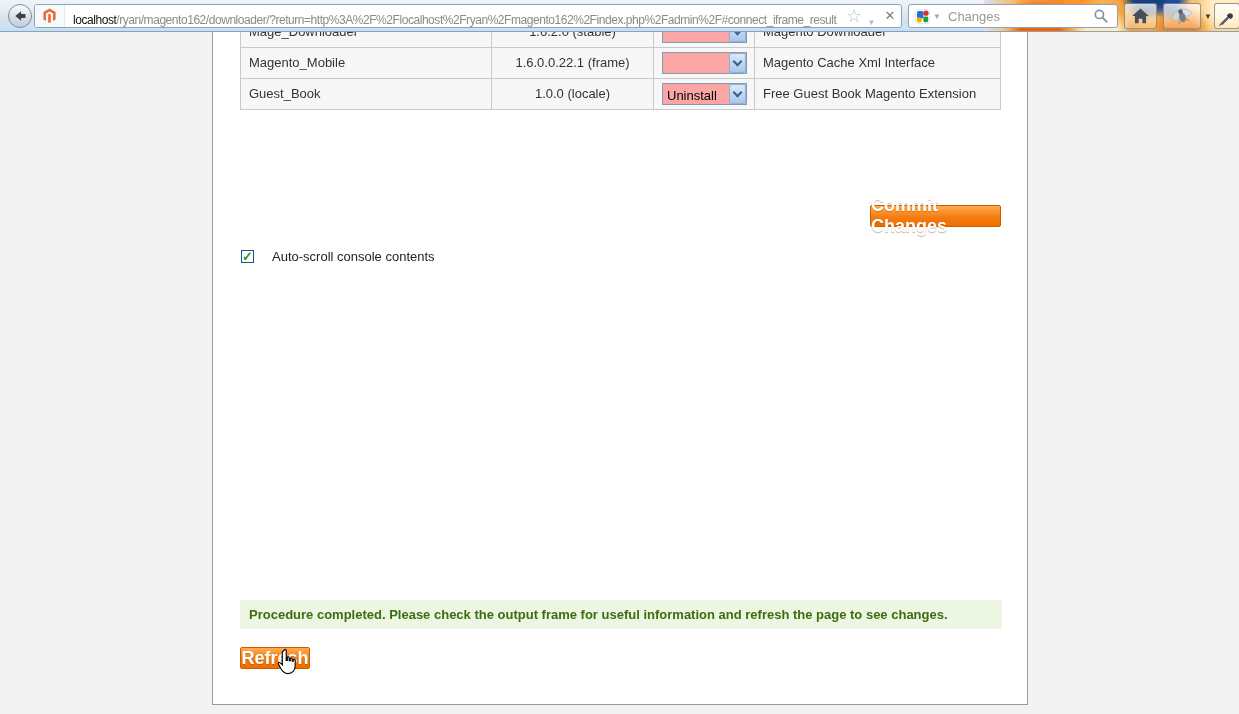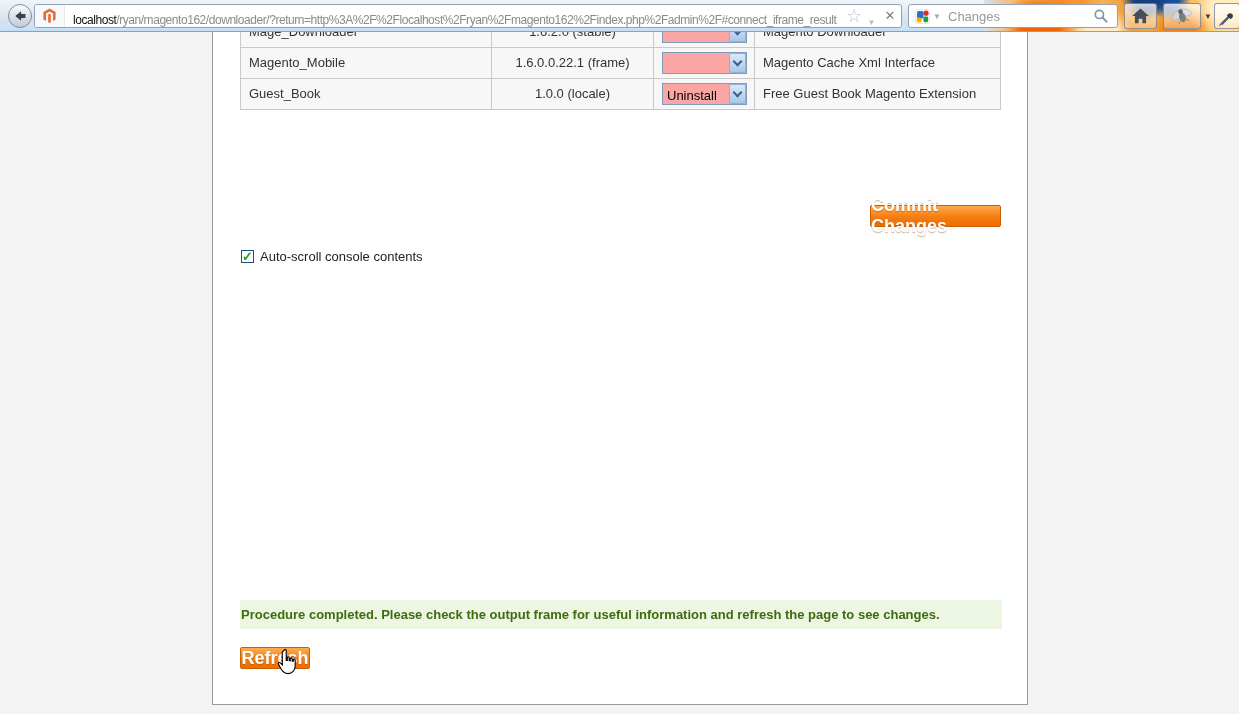--- a/index.html
+++ b/index.html
@@ -67,27 +67,27 @@
 .chev{width:7px;height:7px;border-right:2.2px solid #3c5c91;border-bottom:2.2px solid #3c5c91;
  transform:rotate(45deg);margin-top:-4px}
 .obtn{position:absolute;height:22px;background:linear-gradient(180deg,#ffab50 0%,#f57d10 55%,#ef6c00 100%);
  border:1px solid #c85f00;border-radius:2px;color:#fff;font-weight:bold;font-size:18px;
  display:flex;align-items:center;justify-content:center;text-shadow:0 1px 1px rgba(120,60,0,.4)}
 .commit{left:657px;top:173px;width:131px}
 .refresh{left:27px;top:615px;width:70px}
 .cbrow{position:absolute;left:28px;top:217px;display:flex;align-items:center}
 .cbox{width:13px;height:13px;background:#fff;border:1px solid #1c5180;display:flex;align-items:center;justify-content:center}
 .cbox span{color:#1fa11f;font-size:13px;font-weight:bold;line-height:11px;margin-top:-1px}
-.cblabel{font-size:13px;color:#222;margin-left:6px}
+.cblabel{font-size:13px;color:#222;margin-left:18px}
 .console{position:absolute;left:27px;top:234px;width:762px;height:328px;background:#000;
  font-family:"DejaVu Sans Mono",monospace;font-size:12px;line-height:14.6px;color:#2fc12f;
  padding:4px 3px;white-space:pre;overflow:hidden}
 .statusbar{position:absolute;left:27px;top:568px;width:762px;height:29px;background:#edf6e3;
  display:flex;align-items:center}
-.statusbar span{font-size:13px;font-weight:bold;color:#3c6d0e;padding-left:1px}
+.statusbar span{font-size:13px;font-weight:bold;color:#3c6d0e;padding-left:9px}
 .cursor{position:absolute;left:64px;top:616px;z-index:9}
 </style>
 </head>
 <body>
 
 <div class="chrome">
   <div class="persona"></div>
 
   <div class="backbtn">
     <svg width="16" height="16" viewBox="0 0 22 22">

